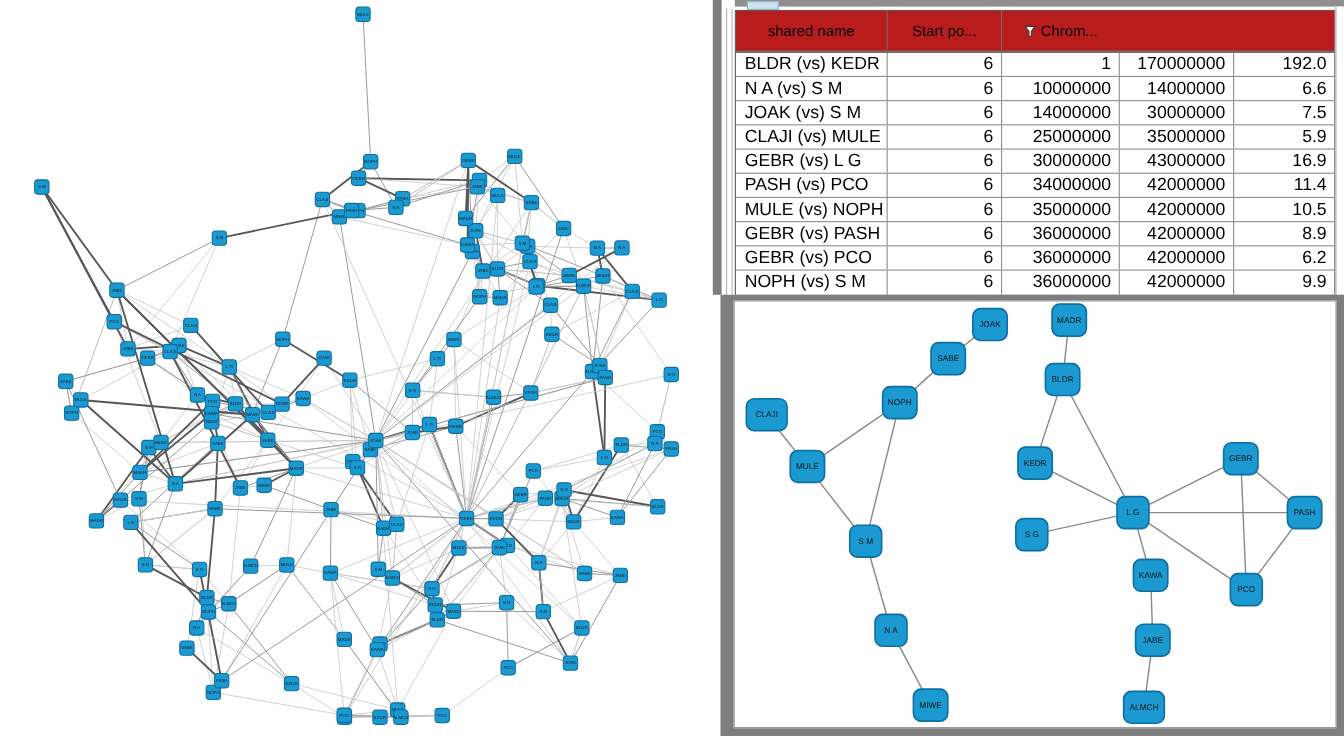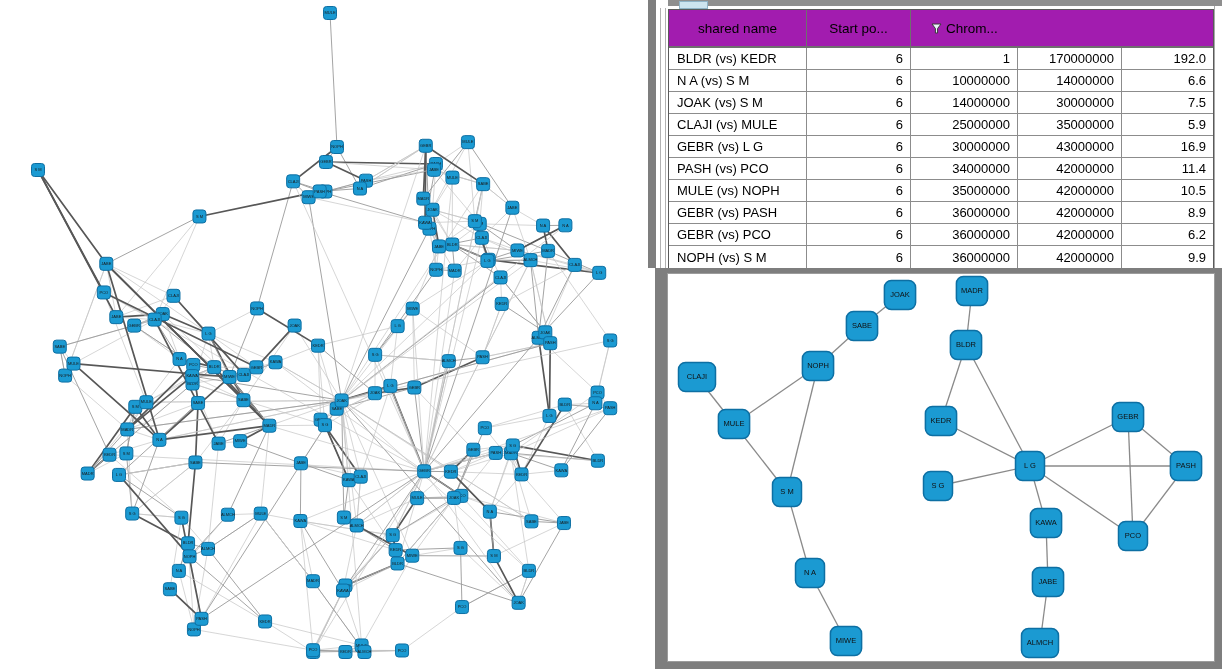--- a/index.html
+++ b/index.html
@@ -5,27 +5,27 @@
   html,body{margin:0;padding:0;background:#fff}
   .stage{position:relative;width:1222px;height:669px;background:#ffffff;overflow:hidden;
          font-family:"Liberation Sans",sans-serif}
   #net-left{position:absolute;left:0;top:0}
   .divider-v{position:absolute;left:648px;top:0;width:8px;height:268px;background:#7e7e7e}
   .topstrip{position:absolute;left:668px;top:0;width:554px;height:6px;background:#8f8f8f}
   .chip{position:absolute;left:679px;top:1px;width:29px;height:8px;background:#cde4ef;border:1px solid #8fb3c7;box-sizing:border-box}
   .tbl-edge{position:absolute;left:660px;top:8px;width:6px;height:261px;background:#fff;
             border-left:1px solid #b2b2b2;border-right:1px solid #b2b2b2;box-sizing:border-box}
   .tbl{position:absolute;left:668px;top:9px;width:546px;background:#fff;border:1px solid #5a5a5a;box-sizing:border-box}
-  .thead{display:grid;grid-template-columns:138px 104px 107px 104px 91px;height:36px;background:#a21caf;border-bottom:2px solid #6f6f6f}
+  .thead{display:grid;grid-template-columns:138px 104px 107px 104px 91px;height:36px;background:#b91c1c;border-bottom:2px solid #6f6f6f}
   .th{display:flex;align-items:center;justify-content:center;gap:4px;font-size:13.5px;color:#000;
       border-right:1px solid #6f6f6f;box-sizing:border-box;white-space:nowrap;overflow:hidden}
   .th:last-child{border-right:none}
   .tr{display:grid;grid-template-columns:138px 104px 107px 104px 91px;height:22px;border-bottom:1px solid #8c8c8c;box-sizing:border-box}
   .tr:last-child{border-bottom:none}
-  .td{font-size:13px;display:flex;align-items:center;border-right:1px solid #8c8c8c;box-sizing:border-box;
+  .td{font-size:16px;display:flex;align-items:center;border-right:1px solid #8c8c8c;box-sizing:border-box;
       color:#000;white-space:nowrap;overflow:hidden}
   .td.l{justify-content:flex-start;padding-left:8px}
   .td.r{justify-content:flex-end;padding-right:7px}
   .td:last-child{border-right:none}
   .rstrip{position:absolute;left:1214px;top:6px;width:8px;height:263px;background:#fff;border-left:1px solid #a8a8a8;box-sizing:border-box}
   .panel{position:absolute;left:655px;top:268px;width:567px;height:401px;box-sizing:border-box;background:#fff;
          border:solid #7e7e7e;border-width:5px 7px 7px 12px;box-shadow:inset 0 0 0 1px #9c9c9c}
   #net-right{position:absolute;left:667px;top:273px}
 </style>
 </head>

